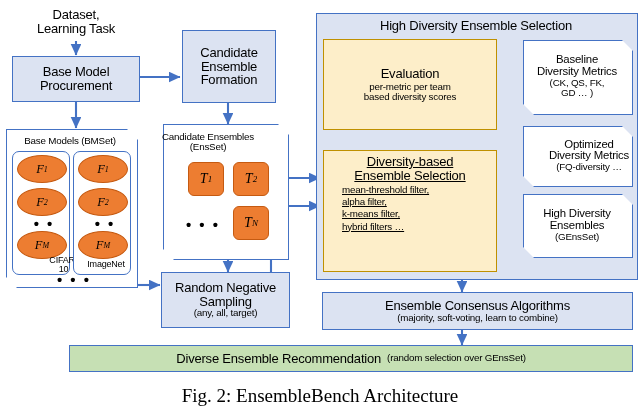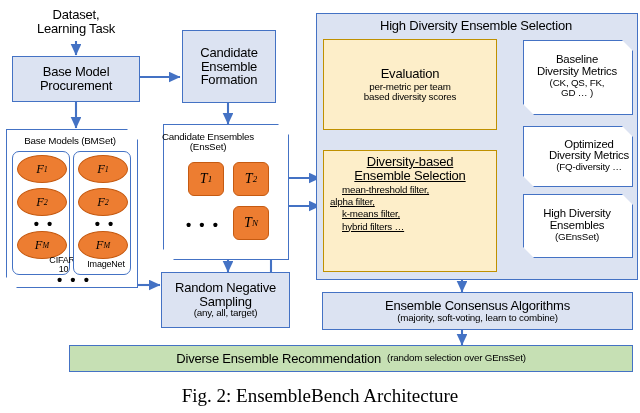--- a/index.html
+++ b/index.html
@@ -247,21 +247,21 @@
   <div class="node yellow" style="left:323px; top:39px; width:174px; height:91px;">
     <span class="ttl t15 multi">Evaluation</span>
     <span class="ttl t11 multi" style="margin-top:2px;">per-metric per team</span>
     <span class="ttl t11 multi">based diversity scores</span>
   </div>
 
   <div class="node yellow leftal" style="left:323px; top:150px; width:174px; height:122px; padding:4px 0 4px 0; justify-content:flex-start;text-decoration:underline;">
     <span class="ttl t15 multi" style="width:100%; text-align:center;">Diversity-based</span>
     <span class="ttl t15 multi" style="width:100%; text-align:center;">Ensemble Selection</span>
     <span class="ttl t11 multi" style="margin-left:18px; margin-top:3px;">mean-threshold filter,</span>
-    <span class="ttl t11 multi" style="margin-left:6px; margin-top:2px;">alpha filter,</span>
+    <span class="ttl t11 multi" style="margin-left:18px; margin-top:2px;">alpha filter,</span>
     <span class="ttl t11 multi" style="margin-left:18px; margin-top:2px;">k-means filter,</span>
     <span class="ttl t11 multi" style="margin-left:18px; margin-top:2px;">hybrid filters …</span>
   </div>
 
   <div class="note" style="position:absolute; left:523px; top:40px; width:108px; height:73px;"></div>
   <div class="node plain" style="left:523px; top:40px; width:108px; height:73px;">
     <span class="ttl t13 multi">Baseline</span>
     <span class="ttl t13 multi">Diversity Metrics</span>
     <span class="ttl t11 multi">(CK, QS, FK,</span>
     <span class="ttl t11 multi">GD … )</span>

